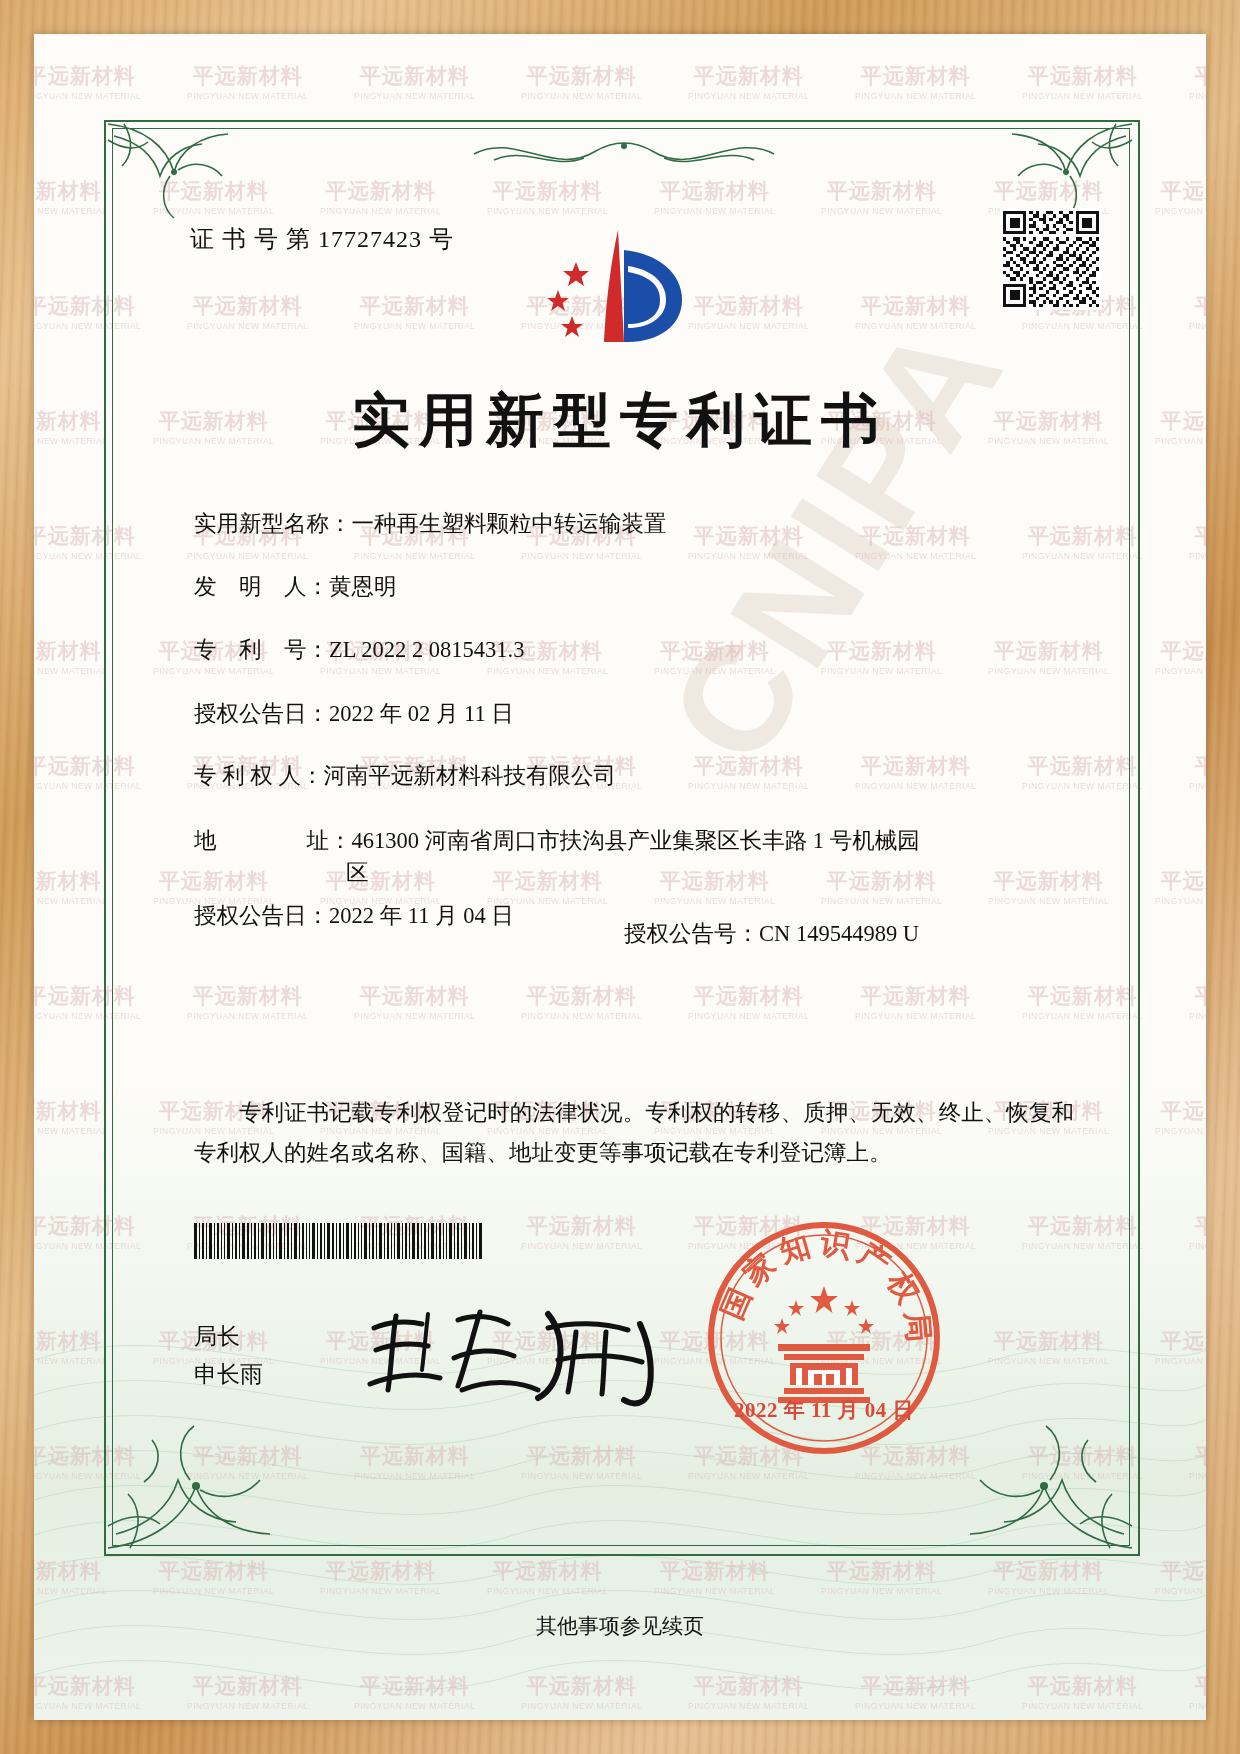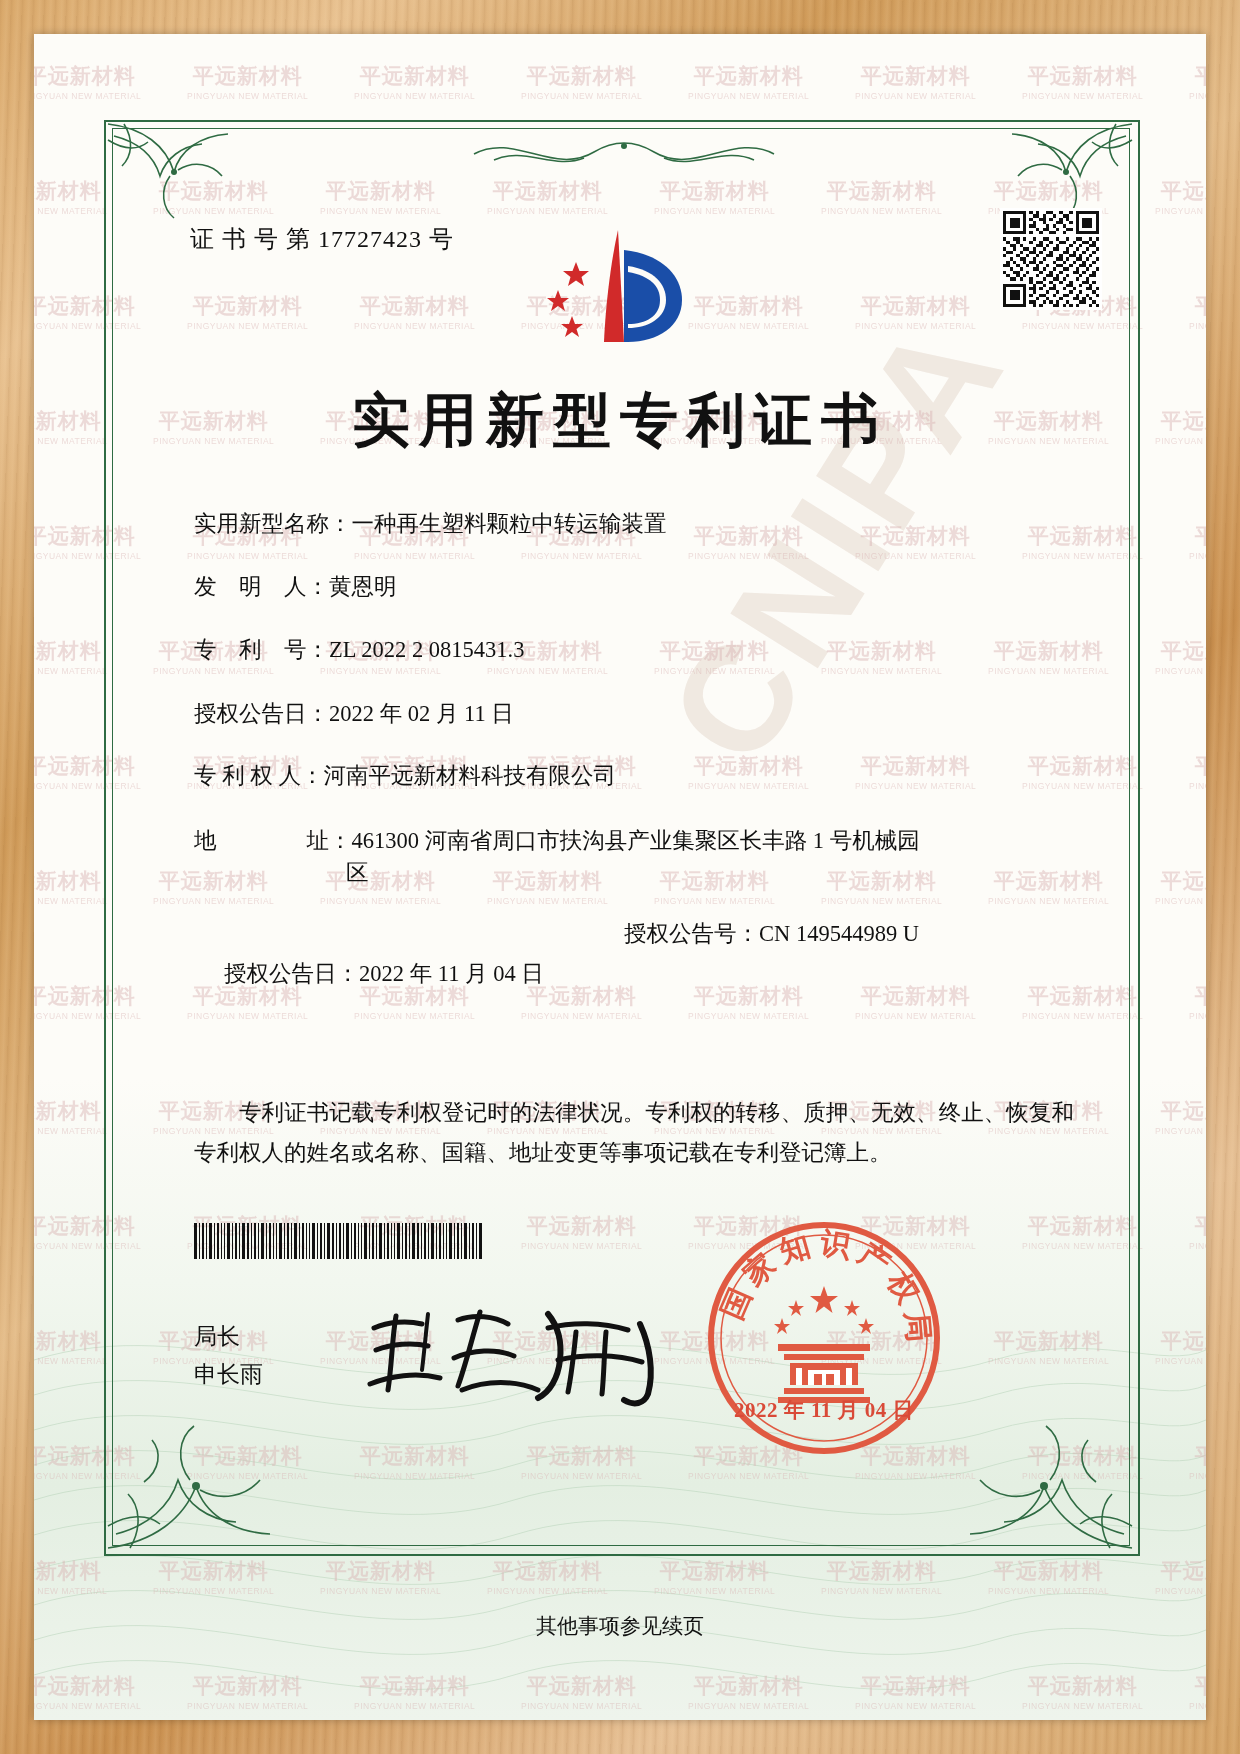--- a/index.html
+++ b/index.html
@@ -93,21 +93,21 @@
   }
   .flabel{display:inline-block;}
   .fval{display:inline;}
   #f-name{top:380px;}
   #f-inventor{top:443px;}
   #f-patentno{top:506px;}
   #f-appdate{top:570px;}
   #f-holder{top:632px;}
   #f-address{top:697px;}
   #f-address .line2{display:block;margin-left:152px;}
-  #f-grantdate{top:830px;margin-left:30px;}
+  #f-grantdate{top:772px;}
   #f-grantno{position:absolute;left:512px;top:790px;font-size:22.5px;color:#111;}
   .para{
     position:absolute;left:82px;width:880px;
     font-size:22.5px;color:#111;line-height:40px;text-align:justify;
     text-indent:45px;
   }
   #p1{top:843px;}
   #p2{top:965px;}
   
   #barcode{position:absolute;left:82px;top:1095px;width:290px;height:36px;}

